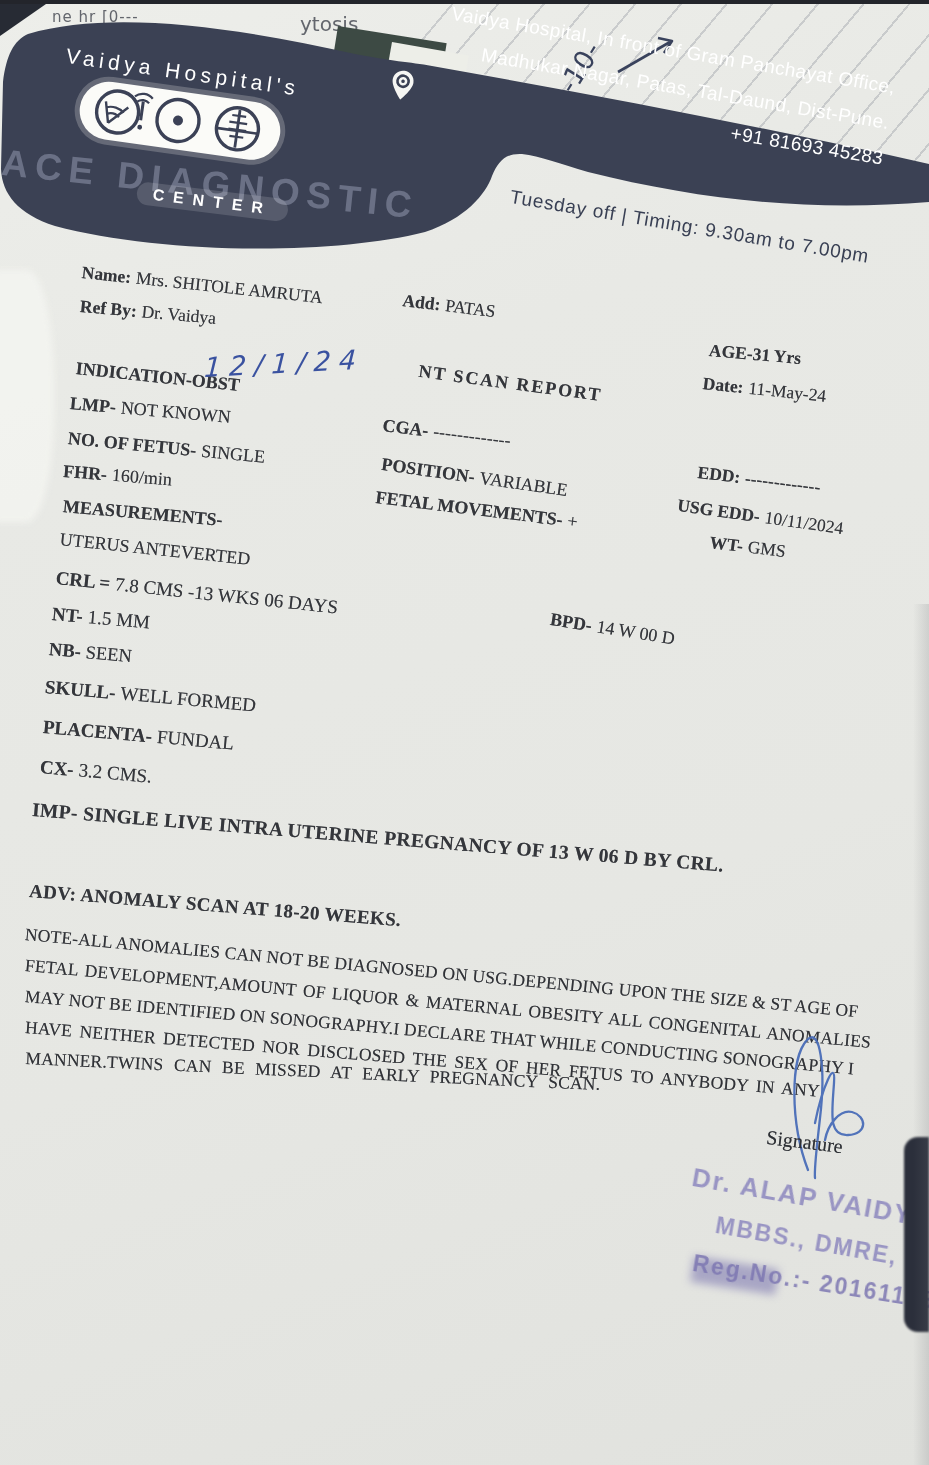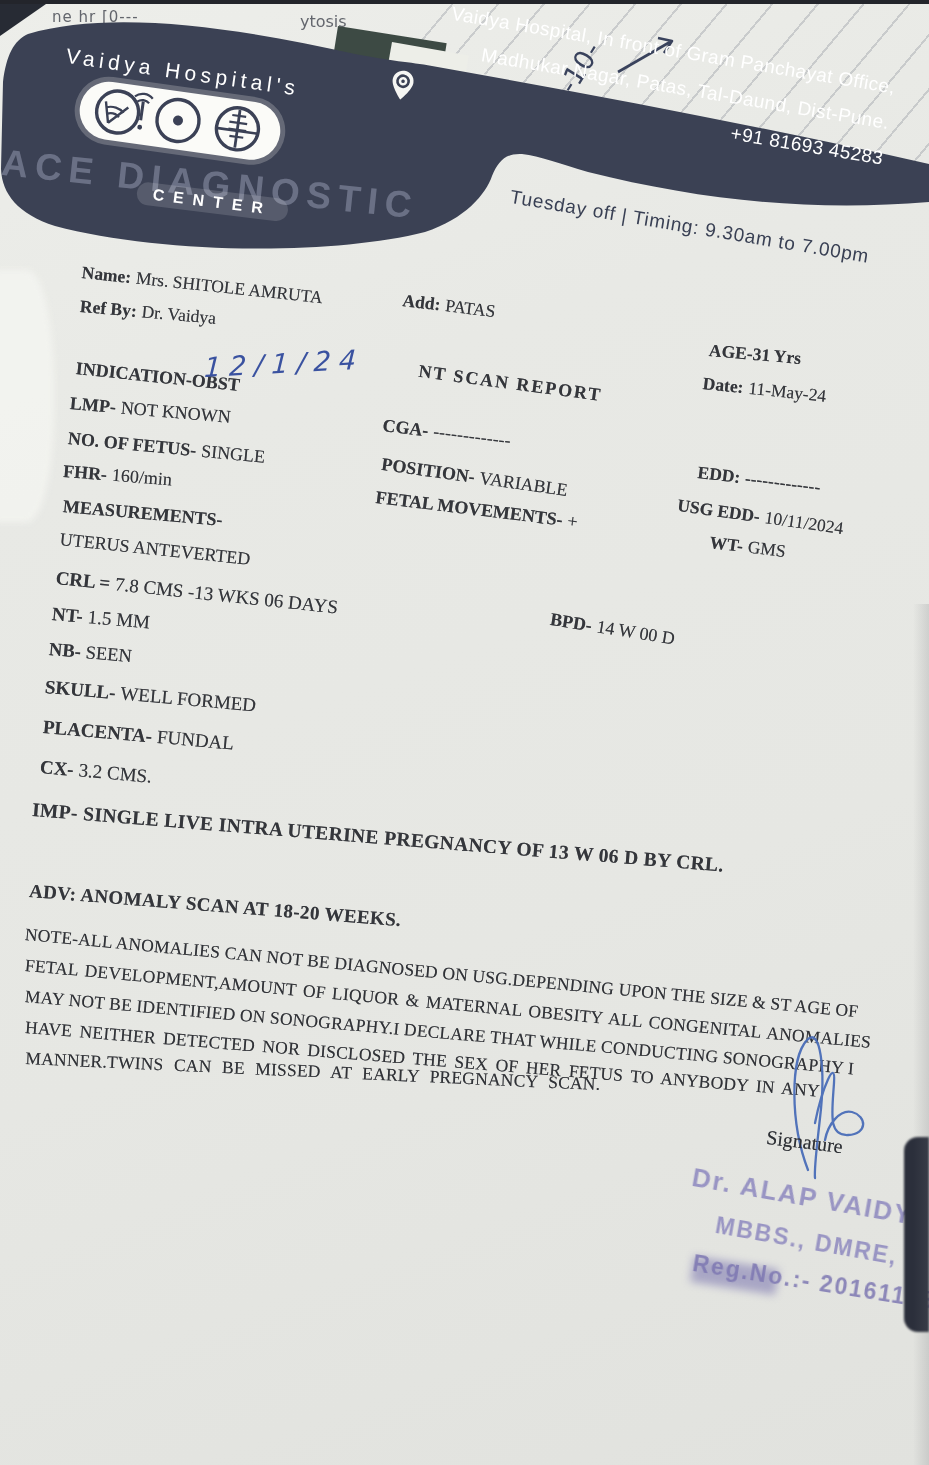--- a/index.html
+++ b/index.html
@@ -45,21 +45,21 @@
   .edge-shade{right:0;top:600px;width:16px;height:865px;background:linear-gradient(to right,rgba(110,112,118,0),rgba(110,112,118,.20));}
   .left-blob{left:-6px;top:266px;width:60px;height:252px;background:#f3f4f0;border-radius:0 45% 45% 0;filter:blur(3px);opacity:.9;}
 </style>
 </head>
 <body>
 
 <div class="page">
 
   <div class="abs ruled"></div>
   <div class="abs bgfrag" style="left:52px;top:4px;--r:-9deg;font-size:15px;letter-spacing:1px;">ne hr [0---</div>
-  <div class="abs bgfrag" style="left:300px;top:8px;--r:-11deg;font-size:16px;">ytosis</div>
+  <div class="abs bgfrag" style="left:300px;top:8px;--r:-11deg;font-size:20px;">ytosis</div>
   <div class="abs corner-wedge"></div>
   <div class="abs card-dark"></div>
   <div class="abs card-light"></div>
   <div class="abs handmark rot" style="left:552px;top:78px;--r:-58deg;font-size:27px;">-10-</div>
   <svg class="abs" style="left:612px;top:26px;" width="74" height="48" viewBox="0 0 74 48">
     <path d="M6,42 L58,12" stroke="#39425c" stroke-width="2.6" fill="none"></path>
     <path d="M46,8 L60,11 L52,23" stroke="#39425c" stroke-width="2.6" fill="none" stroke-linejoin="round"></path>
   </svg>
 
   <svg class="abs" style="left:0;top:0;" width="929" height="270" viewBox="0 0 929 270">

